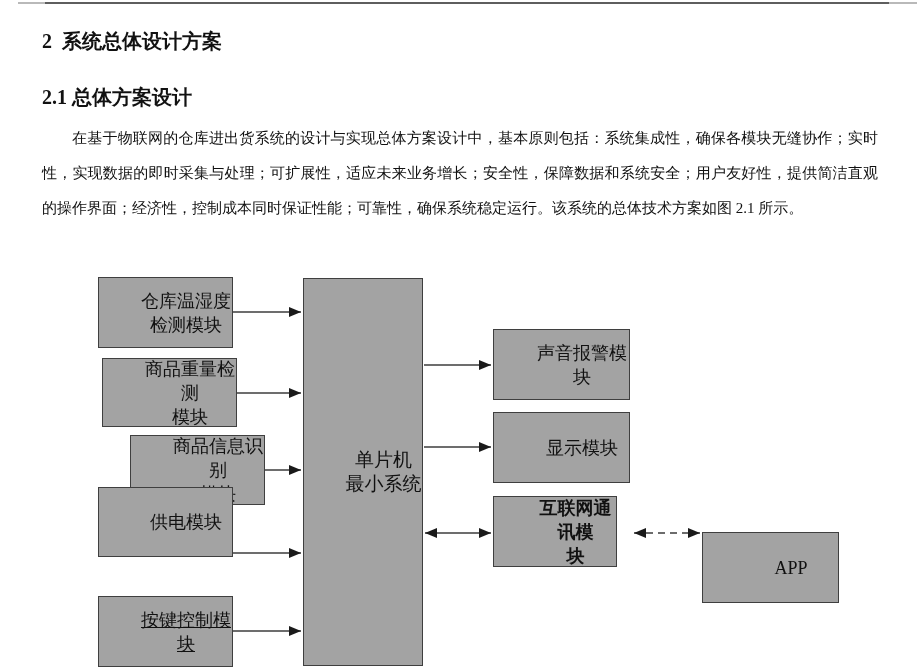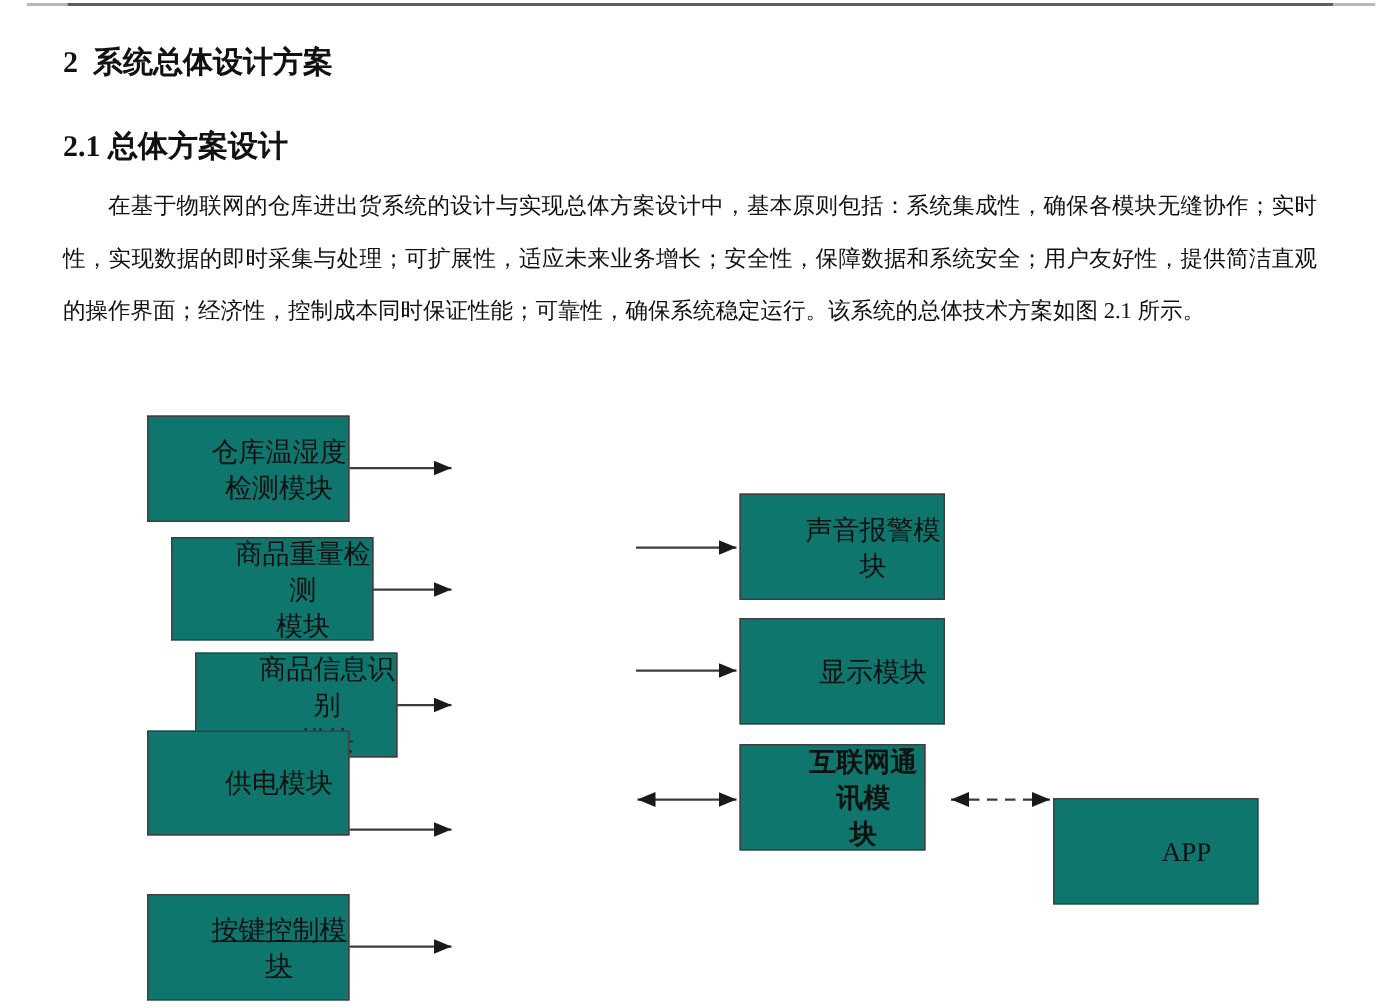--- a/index.html
+++ b/index.html
@@ -27,27 +27,27 @@
   .para {
     position: absolute; left: 42px; top: 121px; width: 836px;
     font-size: 15px; line-height: 35px;
     text-align: justify; text-indent: 2em;
     font-family: "Liberation Serif", serif;
   }
 
   
   .diagram { position: absolute; left: 0; top: 0; width: 917px; height: 672px; }
   .dbox {
-    position: absolute; border: 1px solid #3f3f3f; background: #0f766e;
+    position: absolute; border: 1px solid #3f3f3f; background: #a3a3a3;
     display: flex; align-items: center; justify-content: center;
     text-align: center; font-size: 18px; line-height: 24px;
     white-space: pre-line; font-family: "Liberation Serif", serif; padding-left: 41px;
   }
   .b1 { left: 98px;  top: 277px; width: 135px; height: 71px; }
-  .b2 { left: 114px;  top: 358px; width: 135px; height: 69px; }
+  .b2 { left: 102px;  top: 358px; width: 135px; height: 69px; }
   .b3 { left: 98px;  top: 435px; width: 135px; height: 70px; margin-left: 32px; }
   .b4 { left: 98px;  top: 487px; width: 135px; height: 70px; }
   .b5 { left: 98px;  top: 596px; width: 135px; height: 71px; text-decoration: underline; }
   .bc { left: 303px; top: 278px; width: 120px; height: 388px; font-size: 19px; }
   .r1 { left: 493px; top: 329px; width: 137px; height: 71px; }
   .r2 { left: 493px; top: 412px; width: 137px; height: 71px; }
   .r3 { left: 493px; top: 496px; width: 124px; height: 71px; font-weight: bold; }
   .ra { left: 702px; top: 496px; width: 137px; height: 71px; margin-top: 36px; }
 
   svg.arrows { position: absolute; left: 0; top: 0; pointer-events: none; }
@@ -88,18 +88,20 @@
   </svg>
 
   <div class="dbox b1">仓库温湿度
 检测模块</div>
   <div class="dbox b2">商品重量检测
 模块</div>
   <div class="dbox b3">商品信息识别
 模块</div>
   <div class="dbox b4">供电模块</div>
   <div class="dbox b5">按键控制模块</div>
+  <div class="dbox bc">单片机
+最小系统</div>
   <div class="dbox r1">声音报警模块</div>
   <div class="dbox r2">显示模块</div>
   <div class="dbox r3">互联网通讯模
 块</div>
   <div class="dbox ra">APP</div>
 </div>
 
 </body></html>

